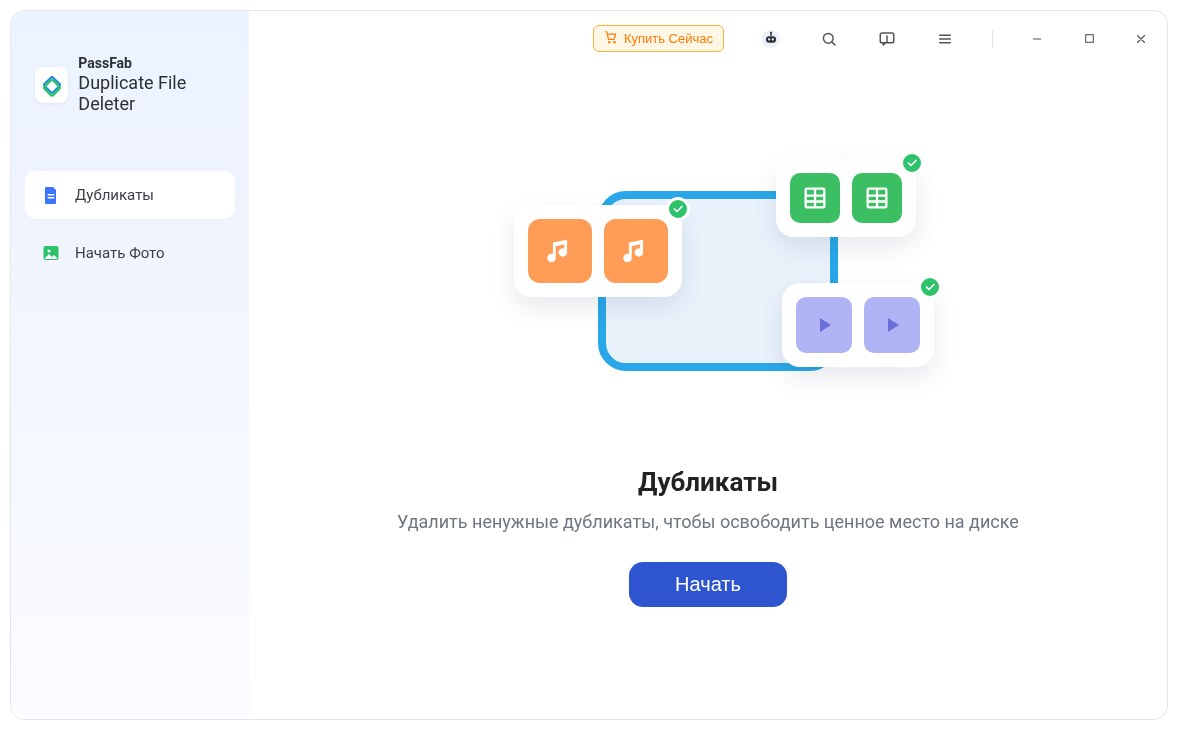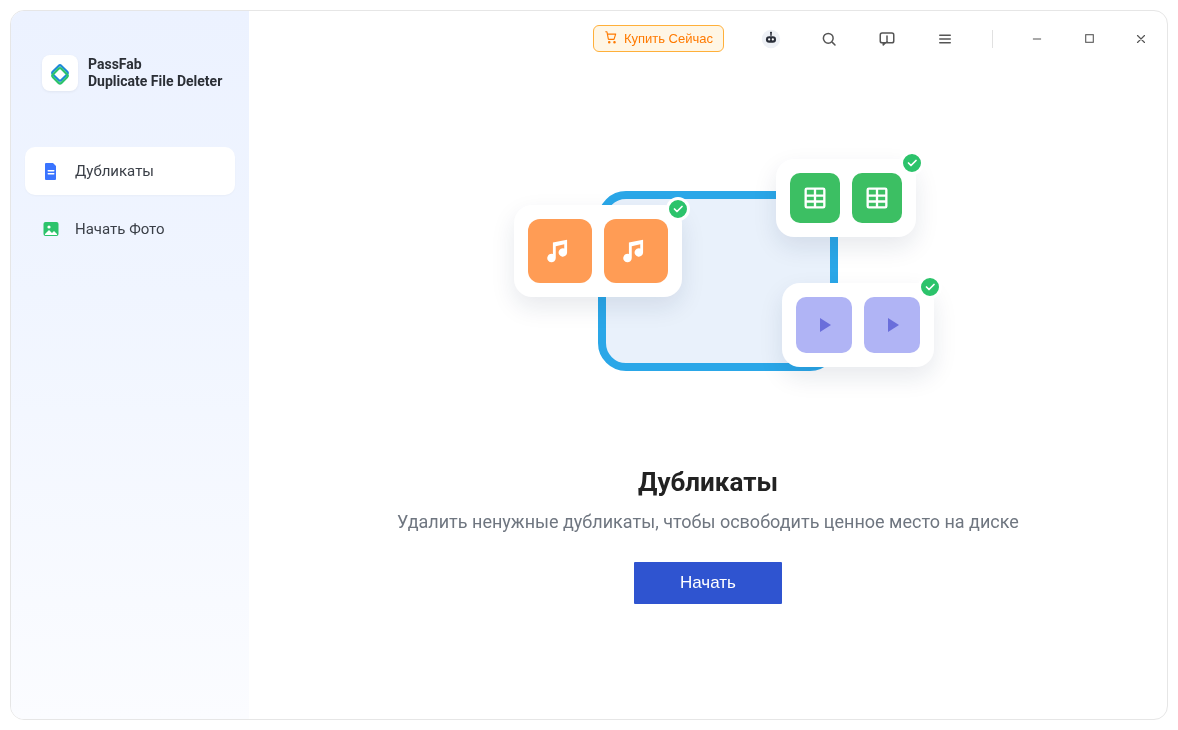--- a/index.html
+++ b/index.html
@@ -28,35 +28,35 @@
     background: linear-gradient(180deg, #ecf2ff 0%, #f0f5ff 40%, #fbfcff 100%);
     padding: 44px 14px 20px 14px;
     display: flex;
     flex-direction: column;
   }
   .logo-row {
     display: flex;
     align-items: center;
     gap: 10px;
     margin-bottom: 56px;
-    margin-left: 17px;
+    margin-left: 10px;
   }
   .logo-badge {
     width: 36px;
     height: 36px;
     background: #fff;
     border-radius: 8px;
     display: flex;
     align-items: center;
     justify-content: center;
     box-shadow: 0 1px 3px rgba(0,0,0,0.06);
   }
   .logo-text { line-height: 1.2; }
   .logo-text .l1 { font-size: 14px; font-weight: 700; color: #2b2f36; }
-  .logo-text .l2 { font-size: 14px; font-weight: 700; color: #2b2f36; }
+  .logo-text .l2 { font-size: 18px; font-weight: 400; color: #2b2f36; }
 
   .nav-item {
     display: flex;
     align-items: center;
     gap: 14px;
     padding: 14px 16px;
     border-radius: 10px;
     font-size: 15px;
     color: #3a3f47;
     cursor: pointer;
@@ -169,23 +169,23 @@
   .subtitle {
     margin-top: 14px;
     font-size: 18px;
     color: #6f7680;
   }
   .cta {
     margin-top: 30px;
     background: #2f54d0;
     color: #fff;
     border: none;
-    font-size: 17px;
+    font-size: 20px;
     padding: 11px 46px;
-    border-radius: 1px;
+    border-radius: 14px;
     cursor: pointer;
   }
 </style>
 </head>
 <body>
 
 <div class="app-window">
 
   <aside class="sidebar">
     <div class="logo-row">

